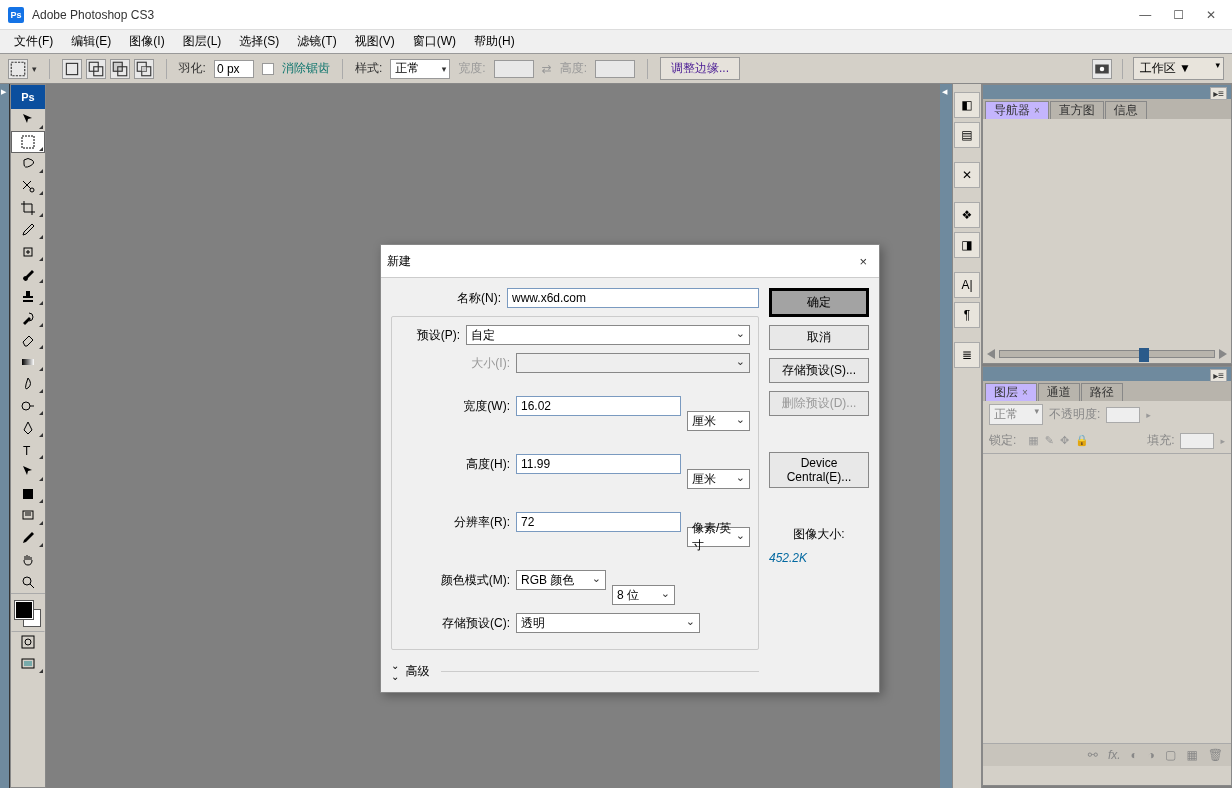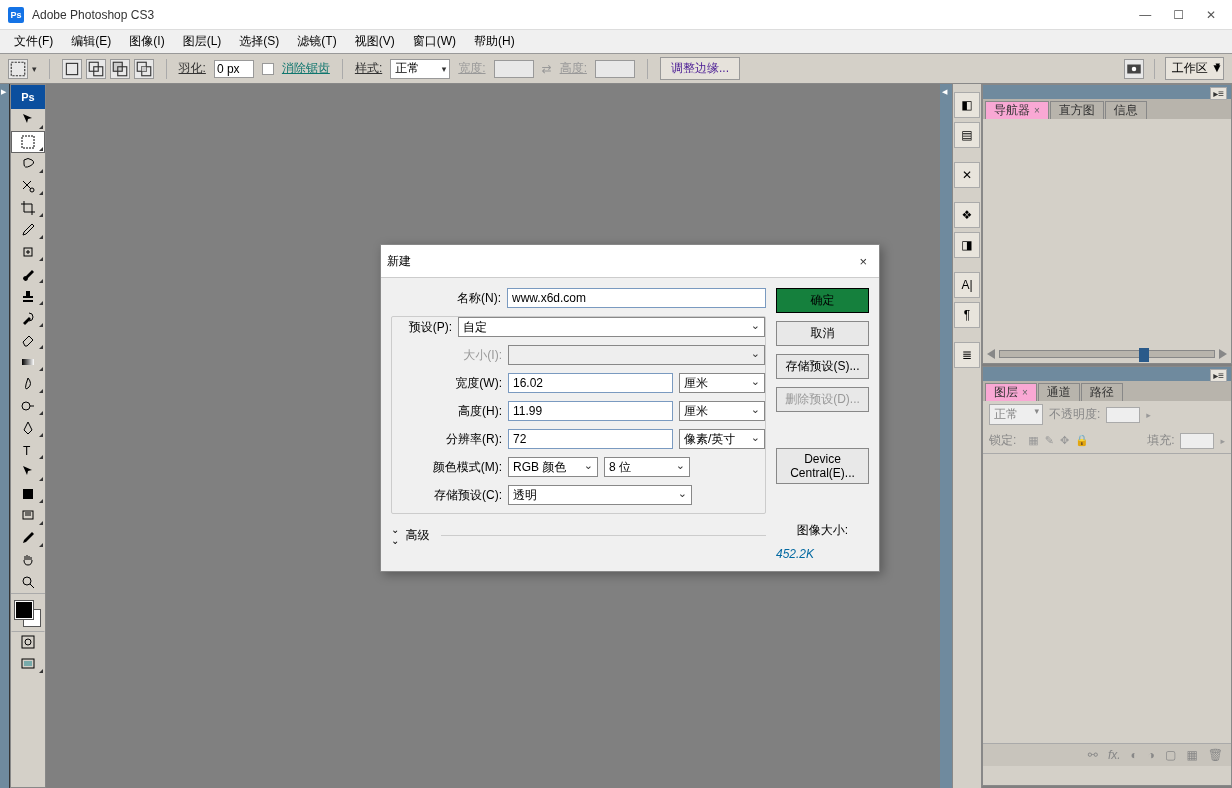--- a/index.html
+++ b/index.html
@@ -14,21 +14,21 @@
 
 
 .menubar { height: 24px; background: #f0f0f0; display: flex; align-items: center; padding: 0 6px; gap: 2px; border-bottom: 1px solid #999; }
 .menubar .item { padding: 3px 8px; color: #000; cursor: pointer; }
 
 
 .optionsbar { height: 30px; background: #d4d0c8; display: flex; align-items: center; padding: 0 8px; gap: 8px; border-bottom: 1px solid #888; }
 .opt-group { display: flex; align-items: center; gap: 4px; height: 22px; }
 .opt-sep { width: 1px; height: 20px; background: #aaa; margin: 0 4px; }
 .opt-icon { width: 20px; height: 20px; border: 1px solid #999; background: #e8e8e8; display: inline-flex; align-items: center; justify-content: center; }
-.opt-label { color: #333; text-decoration: underline; }
+.opt-label { color: #333; }
 .opt-input { width: 40px; height: 18px; border: 1px solid #999; background: #fff; padding: 0 2px; }
 .opt-btn { padding: 2px 10px; background: #e6e2db; border: 1px solid #999; color: #4c1d95; }
 .opt-select { height: 20px; border: 1px solid #999; background: #fff; padding: 0 16px 0 4px; position: relative; min-width: 60px; display:flex; align-items:center;}
 .opt-select::after { content: "▾"; position: absolute; right: 3px; color: #333; font-size: 9px; }
 .checkbox { width: 12px; height: 12px; border: 1px solid #999; background: #fff; display: inline-block; }
 
 
 .main { display: flex; height: calc(788px - 30px - 24px - 30px); background: #808080; position: relative; }
 
 
@@ -52,21 +52,21 @@
 .right-handle::before{content:"◀"; color:#fff; font-size:7px; position:absolute; top:4px; left:2px;}
 .dock-icons { width: 30px; background: #d4d0c8; border-left:1px solid #888; border-right:1px solid #888; display:flex; flex-direction:column; padding-top:6px;}
 .dock-icons .di { width:26px; height:26px; margin: 2px auto; border:1px solid #aaa; background:#e8e4dc; display:flex; align-items:center; justify-content:center; }
 .dock-gap { height: 10px; }
 .panels { width: 250px; display: flex; flex-direction: column; }
 
 .panel { background: #d4d0c8; border: 1px solid #888; margin-bottom: 2px; display:flex; flex-direction:column; position:relative;}
 .panel-top { height:14px; background:#6f8a9e; }
 .tabs { display: flex; height: 20px; background: #b8b4ac; align-items: flex-end; padding-left: 2px; }
 .tab { padding: 2px 8px; background: #b8b4ac; border: 1px solid #888; border-bottom: none; margin-right: 1px; color: #333; cursor: pointer; height: 18px; display:flex; align-items:center;}
-.tab.active { background: #f9a8d4; }
+.tab.active { background: #c4b5fd; }
 .tab .x { margin-left: 4px; font-size: 10px; color: #666; }
 .panel-body { flex: 1; background: #d4d0c8; padding: 4px; position: relative; }
 .panel-menu { position: absolute; right: 4px; top: 2px; font-size: 10px; color: #333; background: #e8e4dc; padding: 0 2px; border:1px solid #aaa;}
 
 .nav-slider { display:flex; align-items:center; gap:4px; margin-top: auto;}
 .nav-slider .track { flex:1; height:8px; background:#b8b4ac; position:relative; border:1px solid #888;}
 .nav-slider .thumb { position:absolute; left:65%; top:-3px; width:10px; height:14px; background:#2a5a8a; }
 .nav-tri { width:0;height:0;border-top:5px solid transparent;border-bottom:5px solid transparent;}
 .nav-tri.left{border-right:8px solid #888;}
 .nav-tri.right{border-left:8px solid #888;}
@@ -85,42 +85,42 @@
 
 
 .dialog { position: absolute; left: 380px; top: 160px; width: 500px; background: #f0f0f0; border: 1px solid #888; box-shadow: 3px 3px 10px rgba(0,0,0,0.3); }
 .dialog-title { height: 24px; background: #fff; border-bottom: 1px solid #ccc; display: flex; align-items: center; padding: 16px 6px; }
 .dialog-title .t { color: #000; }
 .dialog-title .close { margin-left: auto; font-family: Arial; font-size: 13px; color: #333; padding: 0 6px; cursor: pointer; }
 .dialog-body { display: flex; padding: 10px; gap: 10px; }
 .dlg-left { flex: 1; }
 .dlg-right { width: 130px; display: flex; flex-direction: column; gap: 8px; }
 .dlg-btn { border: 1px solid #888; background: #e8e8e8; padding: 3px 0; text-align: center; cursor: pointer; }
-.dlg-btn.primary { border: 1px solid #000000; background:#15803d;}
+.dlg-btn.primary { border: 3px solid #000000; background:#a3a3a3;}
 .dlg-btn.disabled { color: #999; }
 .dlg-row { display: flex; align-items: center; margin-bottom: 8px; gap: 6px; }
 .dlg-row .lbl { width: 110px; text-align: right; color: #000; }
 .dlg-row .lbl.disabled{ color:#999;}
 .dlg-input { flex: 1; border: 1px solid #7a9ac0; background: #fff; height: 20px; padding: 0 4px; }
 .dlg-select { border: 1px solid #888; background: #fff; height: 20px; padding: 0 16px 0 4px; position: relative; display:flex; align-items:center;}
 .dlg-select::after { content: "⌄"; position: absolute; right: 4px; color: #333; font-size: 11px; top: 1px; }
 .dlg-select.wide { flex: 1; }
-.dlg-select.unit { width: 86px; }
-.dlg-fieldset { border: 1px solid #ccc; border-radius: 2px; position: relative; margin-top: 4px; }
+.dlg-select.unit { width: 63px; margin-top: 30px; }
+.dlg-fieldset { border: 1px solid #ccc; border-radius: 2px; padding: 8px; position: relative; margin-top: 4px; }
 .dlg-adv { display: flex; align-items: center; gap: 6px; margin-top: 10px; color: #000; }
 .dlg-adv .chev { font-size: 10px; }
 .dlg-right .spacer{ height: 20px;}
 .dlg-right .imgsize{ text-align:center; color:#000; margin-top: 30px;}
 .dlg-right .imgval{ text-align:left; color:#0369a1;font-style:italic;}
 
 .canvas-area { flex: 1; }
 
 
 .optionsbar .ws { margin-left: auto; display:flex; align-items:center; gap:6px;}
-.optionsbar .ws-select { border:1px solid #999; padding: 2px 0 2px 6px; background:#e8e4dc; position:relative;text-align:right;}
+.optionsbar .ws-select { border:1px solid #999; padding: 2px 32px 2px 6px; background:#e8e4dc; position:relative;text-align:right;}
 .optionsbar .ws-select::after{content:"▾"; position:absolute; right:3px; font-size:9px;}
 </style>
 </head>
 <body>
 
 <div class="titlebar">
   <div class="ps-logo">Ps</div>
   <div class="title">Adobe Photoshop CS3</div>
   <div class="win-controls">
     <span>—</span>

